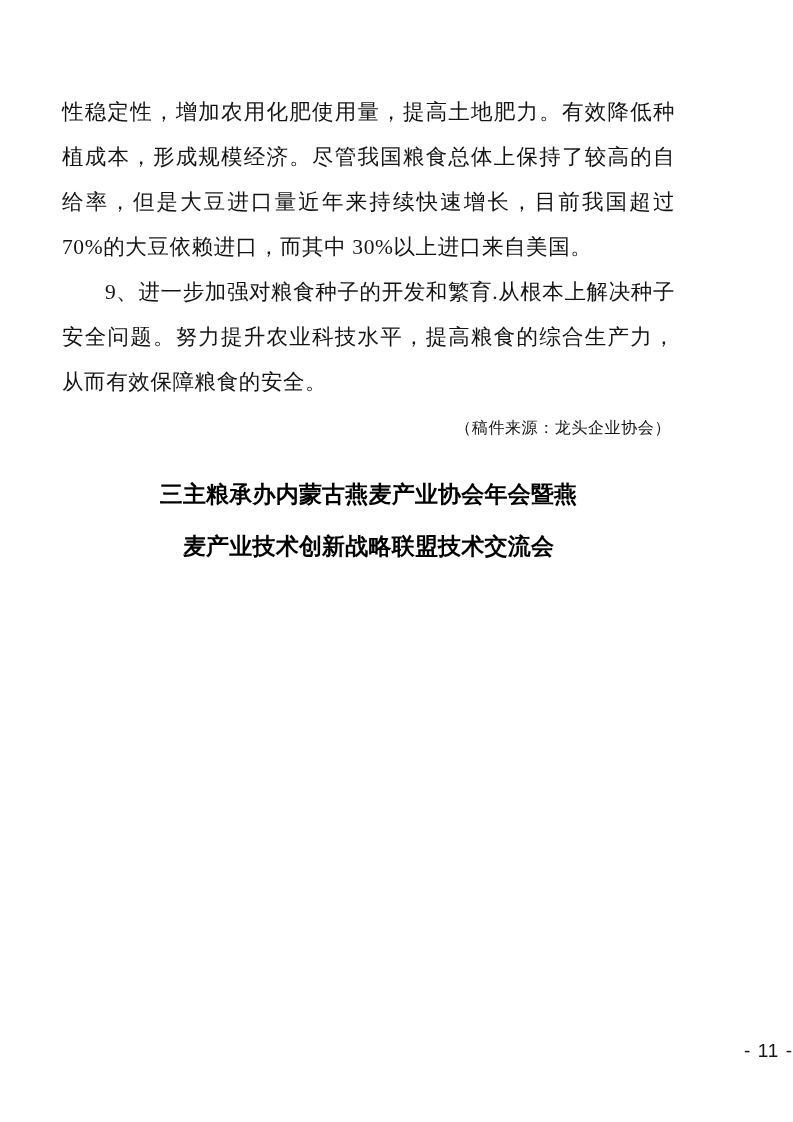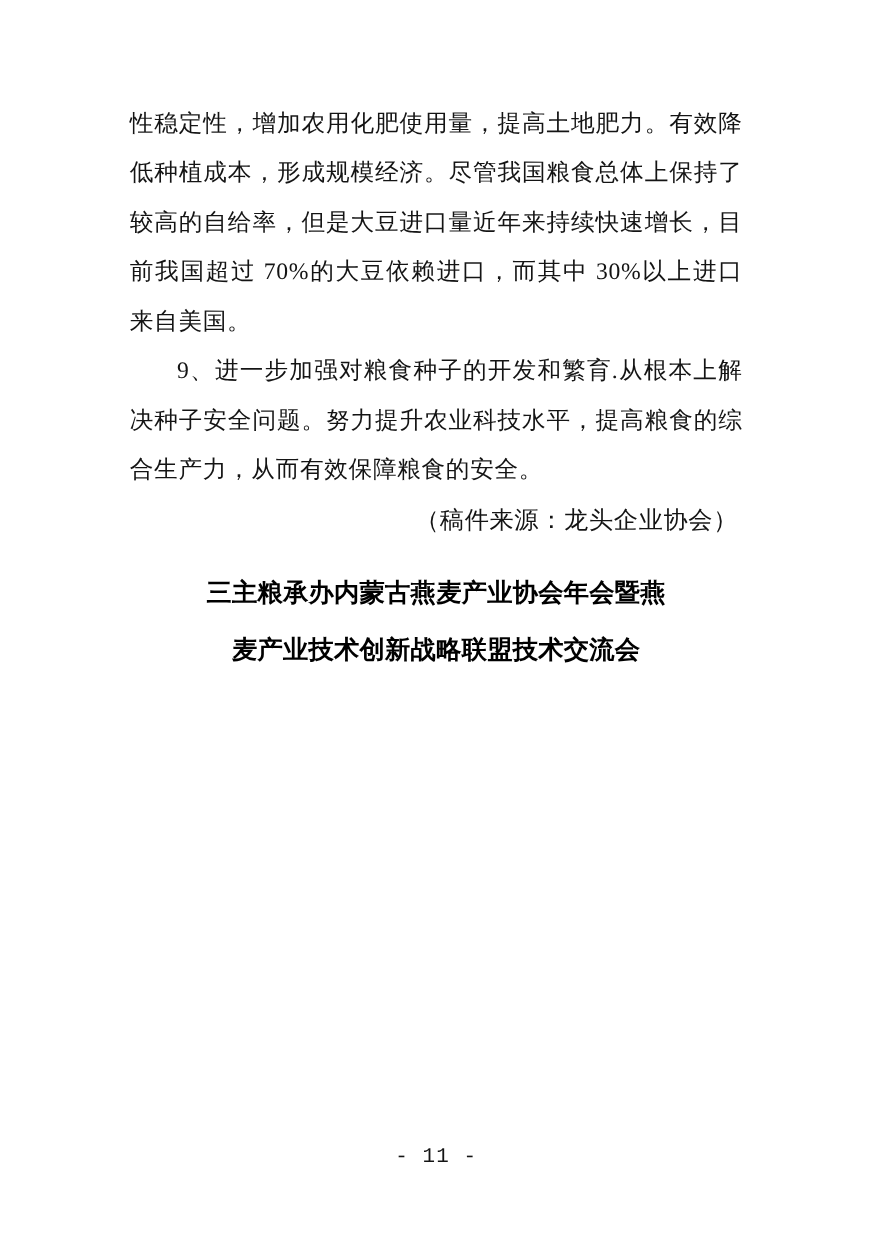--- a/index.html
+++ b/index.html
@@ -15,42 +15,42 @@
     position: relative;
     overflow: hidden;
   }
   .page {
     position: absolute;
     left: 0;
     top: 0;
     width: 793px;
     height: 1122px;
     box-sizing: border-box;
-    padding: 90px 118px 0 118px;
+    padding: 90px 118px 0 62px;
   }
   .body-text {
     font-size: 21.5px;
     line-height: 45px;
     text-align: justify;
     text-justify: inter-ideograph;
     letter-spacing: 0.6px;
     color: #141414;
   }
   .para {
     margin: 0;
     text-indent: 0;
   }
   .para-indent {
     margin: 0;
     text-indent: 43px;
   }
   .right-note {
     margin: 0;
     text-align: right;
-    font-size: 22px;
+    font-size: 16px;
     line-height: 45px;
     letter-spacing: 0.6px;
     padding-right: 4px;
   }
   .doc-title {
     margin: 18px 0 6px 0;
     font-family: "DejaVu Serif", "Liberation Serif", serif;
     font-weight: bold;
     font-size: 23px;
     line-height: 52px;
@@ -62,25 +62,25 @@
     display: block;
   }
   .gap {
     height: 16px;
   }
   .page-number {
     position: absolute;
     left: 0;
     right: 0;
     top: 1040px;
-    text-align: center;
+    text-align: right;
     font-size: 19px;
     letter-spacing: 1px;
     color: #141414;
-    font-family: Liberation Mono, monospace;
+    font-family: Liberation Sans, sans-serif;
   }
 </style>
 </head>
 <body>
 
 <div class="page">
 
   <div class="body-text">
 
     <p class="para">性稳定性，增加农用化肥使用量，提高土地肥力。有效降低种植成本，形成规模经济。尽管我国粮食总体上保持了较高的自给率，但是大豆进口量近年来持续快速增长，目前我国超过 70%的大豆依赖进口，而其中 30%以上进口来自美国。</p>

